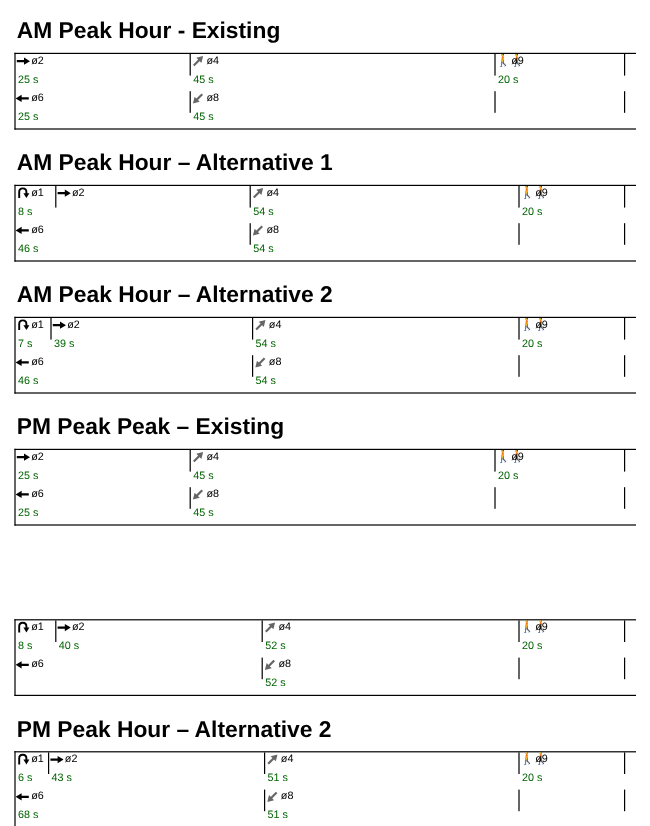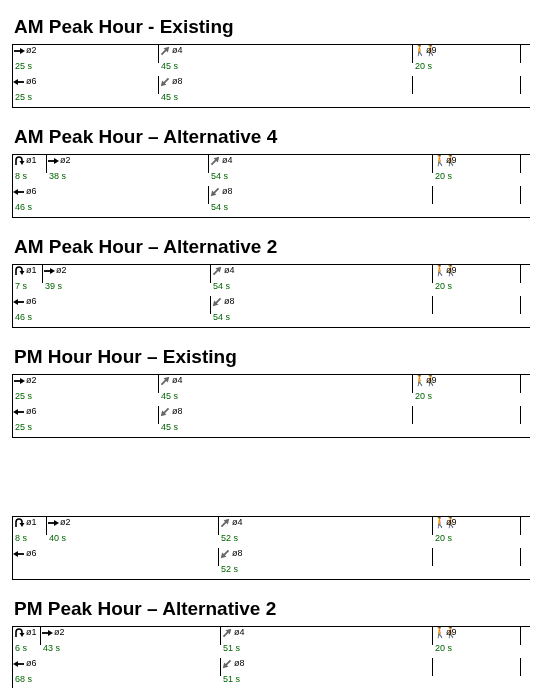--- a/index.html
+++ b/index.html
@@ -149,46 +149,40 @@
           <div class="phase-col" style="left: 400px; width: 108px;">
             <div class="phase-header"></div>
             <div class="phase-bar">
               <div class="seg-empty" style="flex: 1 1 0%;"></div>
             </div>
           </div>
         </div>
       </div>
     </div>
     <div class="section">
-      <div class="section-title">AM Peak Hour – Alternative 4</div>
+      <div class="section-title">AM Peak Hour – Alternative 1</div>
       <div class="timing-block">
         <div class="phase-row">
           <div class="phase-col" style="left: 0px; width: 34px;">
             <div class="phase-header"><span class="icon"><svg width="12" height="12" viewBox="0 0 12 12">
                   <path d="M3 10 L3 5 Q3 2 6 2 Q9 2 9 5 L9 7" fill="none" stroke="#000" stroke-width="1.6"></path>
                   <polygon points="9,10 6.5,6 11.5,6" fill="#000"></polygon>
                 </svg></span><span class="phase-label">ø1</span></div>
             <div class="phase-bar">
               <div class="seg-green" style="width: 14px;"></div>
               <div class="seg-amber" style="width: 10px;"></div>
               <div class="seg-red" style="width: 10px;"></div>
               <span class="dur-label">8 s</span>
             </div>
           </div>
           <div class="phase-col" style="left: 34px; width: 162px;">
             <div class="phase-header"><span class="icon"><svg width="12" height="12" viewBox="0 0 12 12" style="transform:rotate(0deg)">
                   <line x1="1" y1="6" x2="9" y2="6" stroke="#000" stroke-width="1.8"></line>
                   <polygon points="12,6 7,3 7,9" fill="#000"></polygon>
                 </svg></span><span class="phase-label">ø2</span></div>
-            <div class="phase-bar">
-              <div class="seg-green" style="width: 136px;"></div>
-              <div class="seg-amber" style="width: 14px;"></div>
-              <div class="seg-red" style="width: 12px;"></div>
-              <span class="dur-label">38 s</span>
-            </div>
           </div>
           <div class="phase-col" style="left: 196px; width: 224px;">
             <div class="phase-header"><span class="icon"><svg width="12" height="12" viewBox="0 0 12 12" style="transform:rotate(-45deg)">
                   <line x1="1" y1="6" x2="9" y2="6" stroke="#666" stroke-width="1.8"></line>
                   <polygon points="12,6 7,3 7,9" fill="#666"></polygon>
                 </svg></span><span class="phase-label">ø4</span></div>
             <div class="phase-bar">
               <div class="seg-green" style="width: 198px;"></div>
               <div class="seg-amber" style="width: 14px;"></div>
               <div class="seg-red" style="width: 12px;"></div>
@@ -317,21 +311,21 @@
           <div class="phase-col" style="left: 420px; width: 88px;">
             <div class="phase-header"></div>
             <div class="phase-bar">
               <div class="seg-empty" style="flex: 1 1 0%;"></div>
             </div>
           </div>
         </div>
       </div>
     </div>
     <div class="section">
-      <div class="section-title">PM Hour Hour – Existing</div>
+      <div class="section-title">PM Peak Peak – Existing</div>
       <div class="timing-block">
         <div class="phase-row">
           <div class="phase-col" style="left: 0px; width: 146px;">
             <div class="phase-header"><span class="icon"><svg width="12" height="12" viewBox="0 0 12 12" style="transform:rotate(0deg)">
                   <line x1="1" y1="6" x2="9" y2="6" stroke="#000" stroke-width="1.8"></line>
                   <polygon points="12,6 7,3 7,9" fill="#000"></polygon>
                 </svg></span><span class="phase-label">ø2</span></div>
             <div class="phase-bar">
               <div class="seg-green" style="width: 116px;"></div>
               <div class="seg-amber" style="width: 18px;"></div>

